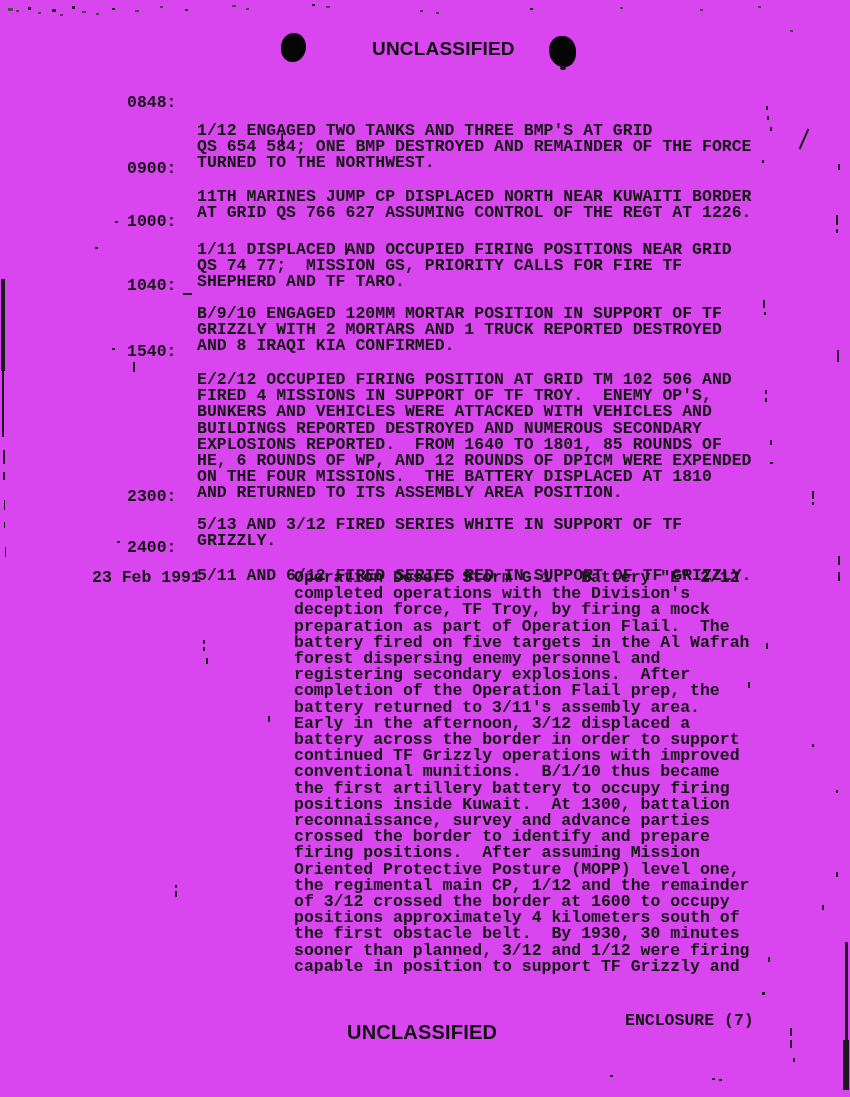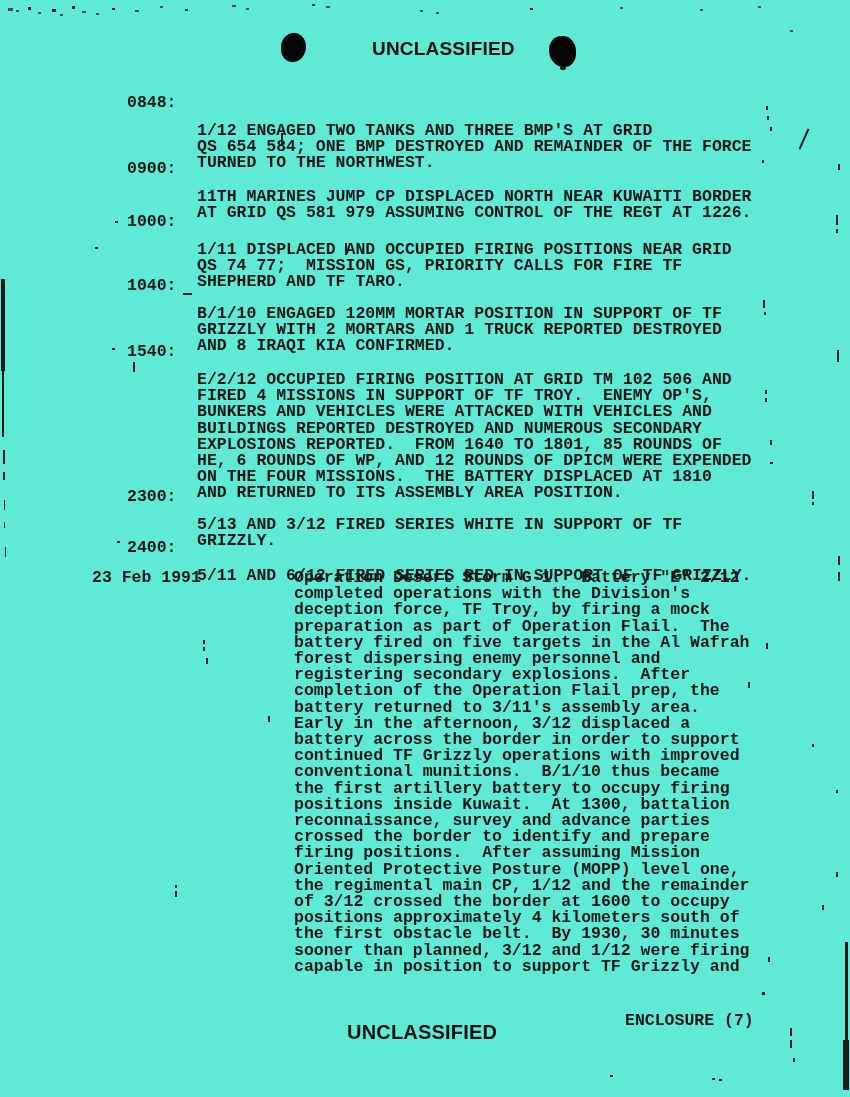--- a/index.html
+++ b/index.html
@@ -1,18 +1,18 @@
 <!DOCTYPE html>
 <html><head>
 <meta charset="utf-8">
 <style>
   html,body { margin:0; padding:0; background:#e8e8e8; }
   .page {
     position:relative; width:850px; height:1097px; margin:0 auto;
-    background:#5eead4; overflow:hidden;
+    background:#d946ef; overflow:hidden;
     font-family:"Liberation Mono", monospace; color:#141414;
   }
   .mono {
     position:absolute; white-space:pre;
     font-size:16.5px; line-height:16.2px; font-weight:700;
     letter-spacing:0px; color:#161616;
   }
   .stamp {
     position:absolute; font-family:"Liberation Sans", sans-serif;
     font-weight:700; font-size:19px; color:#101010; letter-spacing:0.2px;
@@ -37,31 +37,31 @@
 
   <div class="entry" style="top:95px">
     <div class="mono t">0848:</div>
     <div class="mono x">1/12 ENGAGED TWO TANKS AND THREE BMP'S AT GRID
 QS 654 584; ONE BMP DESTROYED AND REMAINDER OF THE FORCE
 TURNED TO THE NORTHWEST.</div>
   </div>
   <div class="entry" style="top:161px">
     <div class="mono t">0900:</div>
     <div class="mono x">11TH MARINES JUMP CP DISPLACED NORTH NEAR KUWAITI BORDER
-AT GRID QS 581 979 ASSUMING CONTROL OF THE REGT AT 1226.</div>
+AT GRID QS 766 627 ASSUMING CONTROL OF THE REGT AT 1226.</div>
   </div>
   <div class="entry" style="top:214px">
     <div class="mono t">1000:</div>
     <div class="mono x">1/11 DISPLACED AND OCCUPIED FIRING POSITIONS NEAR GRID
 QS 74 77;  MISSION GS, PRIORITY CALLS FOR FIRE TF
 SHEPHERD AND TF TARO.</div>
   </div>
   <div class="entry" style="top:278px">
     <div class="mono t">1040:</div>
-    <div class="mono x">B/1/10 ENGAGED 120MM MORTAR POSITION IN SUPPORT OF TF
+    <div class="mono x">B/9/10 ENGAGED 120MM MORTAR POSITION IN SUPPORT OF TF
 GRIZZLY WITH 2 MORTARS AND 1 TRUCK REPORTED DESTROYED
 AND 8 IRAQI KIA CONFIRMED.</div>
   </div>
   <div class="entry" style="top:344px">
     <div class="mono t">1540:</div>
     <div class="mono x">E/2/12 OCCUPIED FIRING POSITION AT GRID TM 102 506 AND
 FIRED 4 MISSIONS IN SUPPORT OF TF TROY.  ENEMY OP'S,
 BUNKERS AND VEHICLES WERE ATTACKED WITH VEHICLES AND
 BUILDINGS REPORTED DESTROYED AND NUMEROUS SECONDARY
 EXPLOSIONS REPORTED.  FROM 1640 TO 1801, 85 ROUNDS OF

